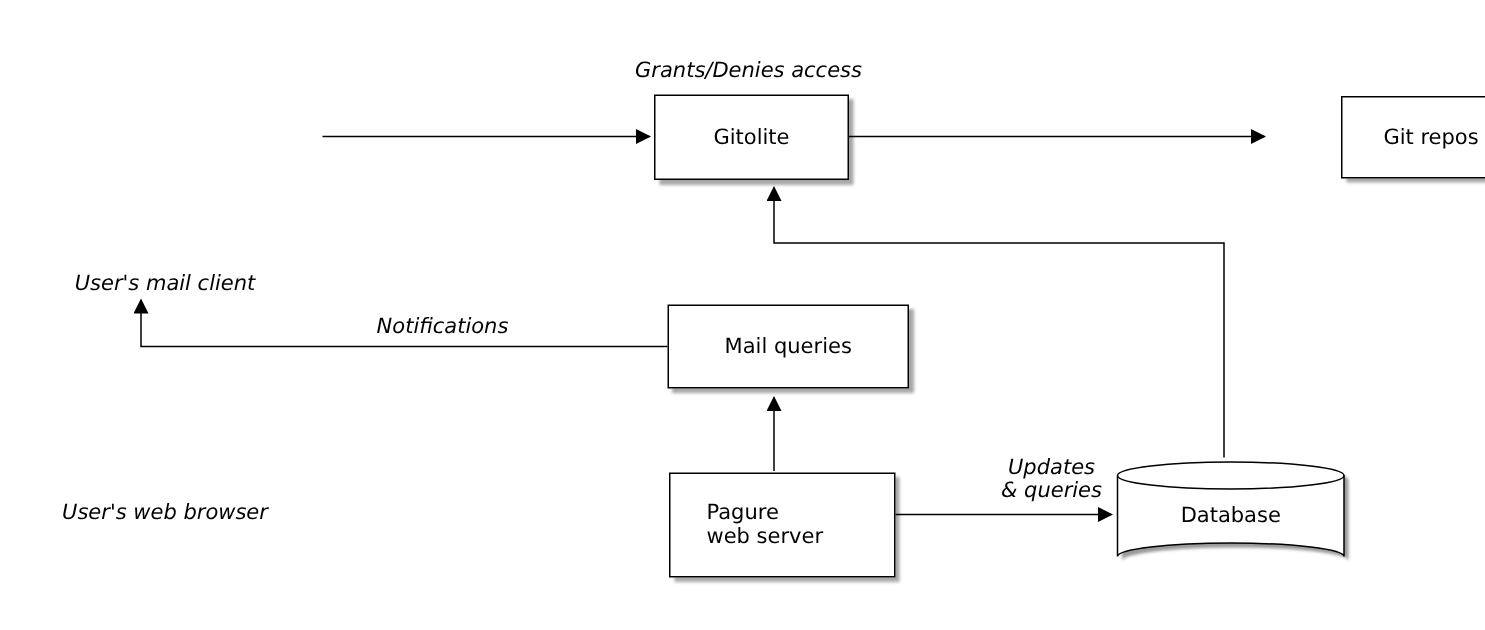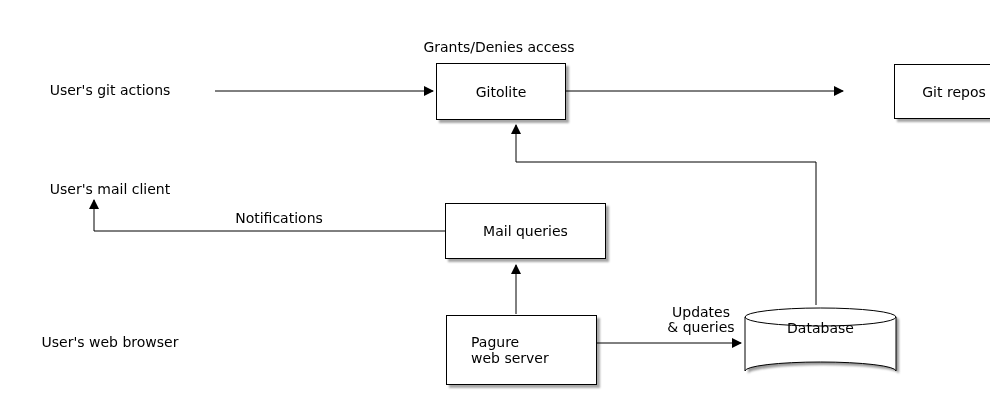--- a/index.html
+++ b/index.html
@@ -30,33 +30,34 @@
     text-align: center;
   }
   .node-gitolite   { left: 436px; top: 63px;  width: 128px; height: 55px; }
   .node-git-repos  { left: 894px; top: 64px;  width: 118px; height: 53px; }
   .node-mail-server{ left: 445px; top: 203px; width: 159px; height: 54px; }
   .node-pagure     { left: 446px; top: 315px; width: 125px; height: 68px;
                      justify-content: flex-start; padding-left: 24px;
                      text-align: left; line-height: 16px; }
   .db-label {
     position: absolute;
-    left: 745px; top: 296px; width: 151px; height: 64px;
+    left: 745px; top: 312px; width: 151px; height: 64px;
     display: flex; align-items: center; justify-content: center;
   }
   .plain {
     position: absolute;
     text-align: center;
     white-space: pre-line;
+    font-style: italic;
   }
   .lbl-git-actions   { left: 20px;  top: 82px;  width: 180px; }
   .lbl-mail-client   { left: 20px;  top: 181px; width: 180px; }
   .lbl-web-browser   { left: 20px;  top: 334px; width: 180px; }
   .lbl-grants        { left: 399px; top: 39px;  width: 200px; }
-  .lbl-notifications { left: 224px; top: 210px; width: 110px; }
+  .lbl-notifications { left: 240px; top: 210px; width: 110px; }
   .lbl-updates       { left: 641px; top: 305px; width: 120px; line-height: 15px; text-align: center; }
 </style>
 </head>
 <body>
 
 <div class="canvas">
 
   <svg class="edges" viewBox="0 0 990 420" xmlns="http://www.w3.org/2000/svg">
     <defs>
       <marker id="arrowhead" viewBox="0 0 10 10" refX="9" refY="5" markerWidth="13" markerHeight="10" orient="auto">
@@ -91,21 +92,20 @@
     <span>Mail queries</span>
   </div>
   <div class="node node-pagure">
     <span>Pagure
 web server</span>
   </div>
   <div class="db-label">
     <span>Database</span>
   </div>
 
-  <div class="plain lbl-git-actions">User's git actions</div>
   <div class="plain lbl-mail-client">User's mail client</div>
   <div class="plain lbl-web-browser">User's web browser</div>
 
   <div class="plain lbl-grants">Grants/Denies access</div>
   <div class="plain lbl-notifications">Notifications</div>
   <div class="plain lbl-updates">Updates
 &amp; queries</div>
 
 </div>
 

